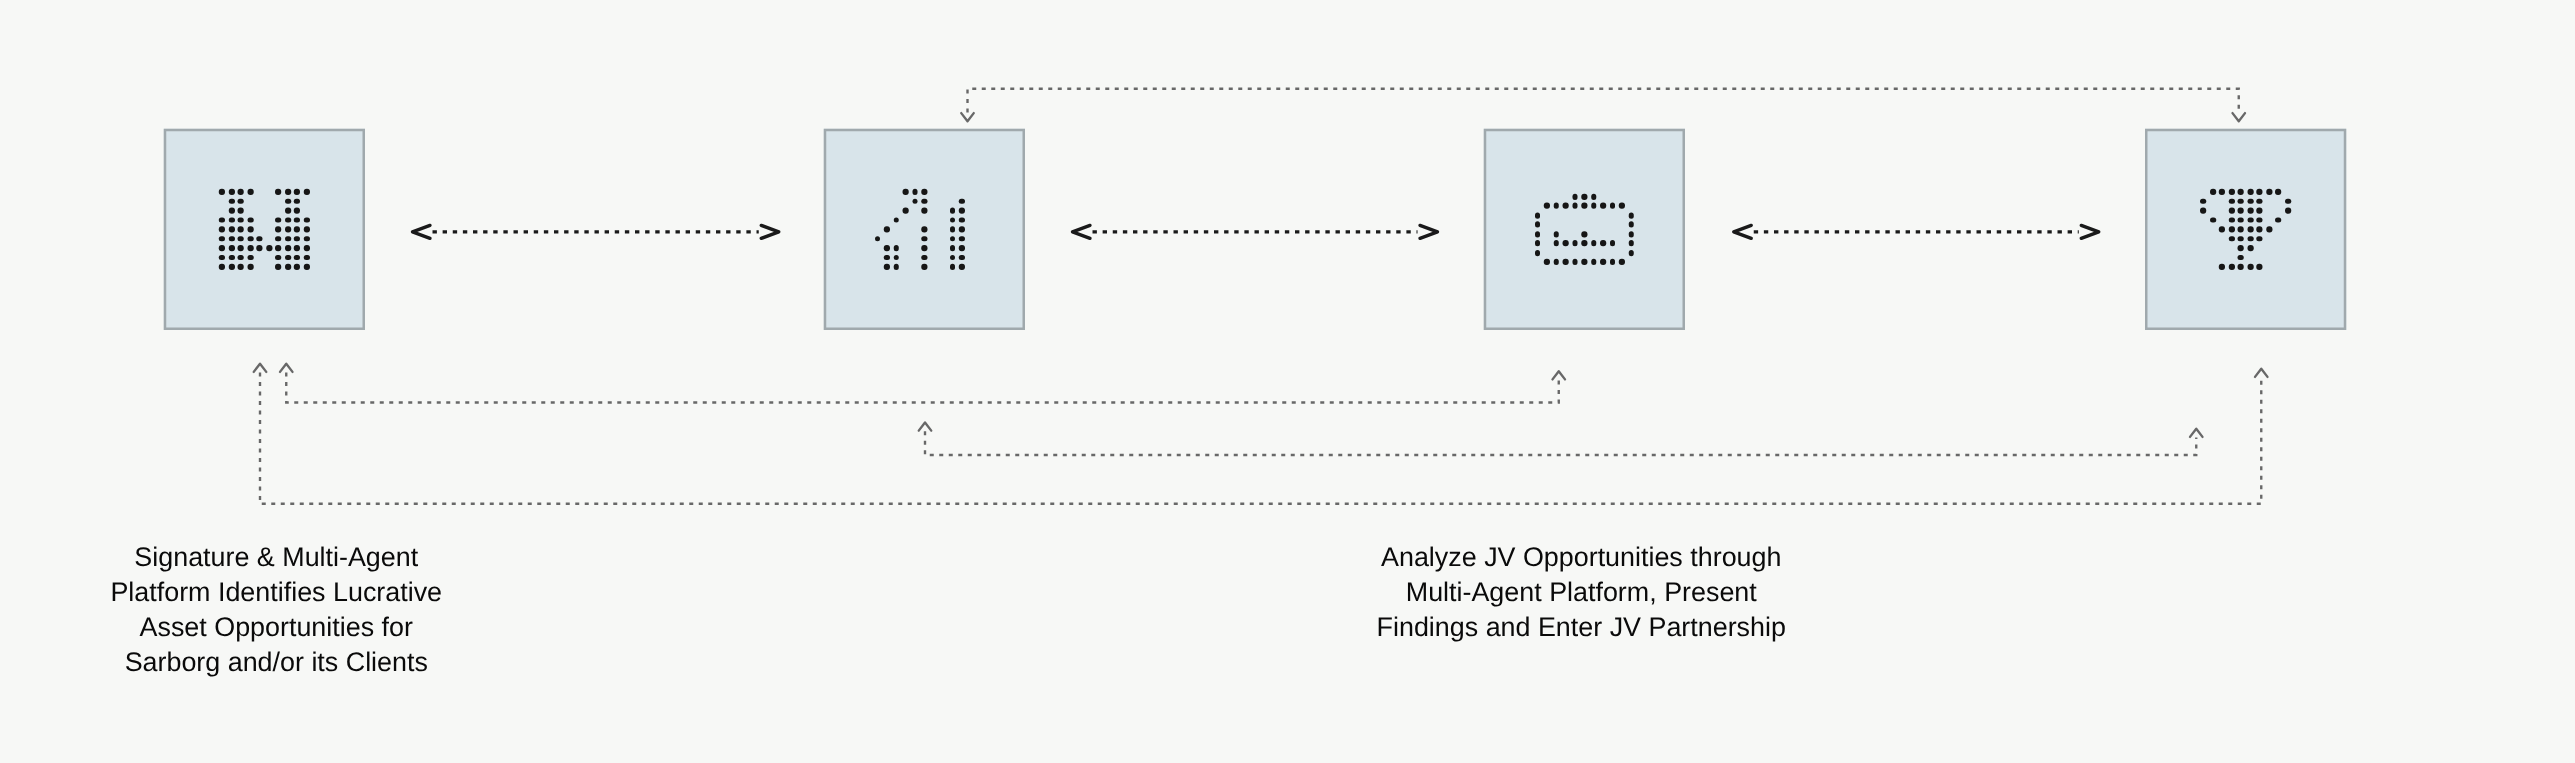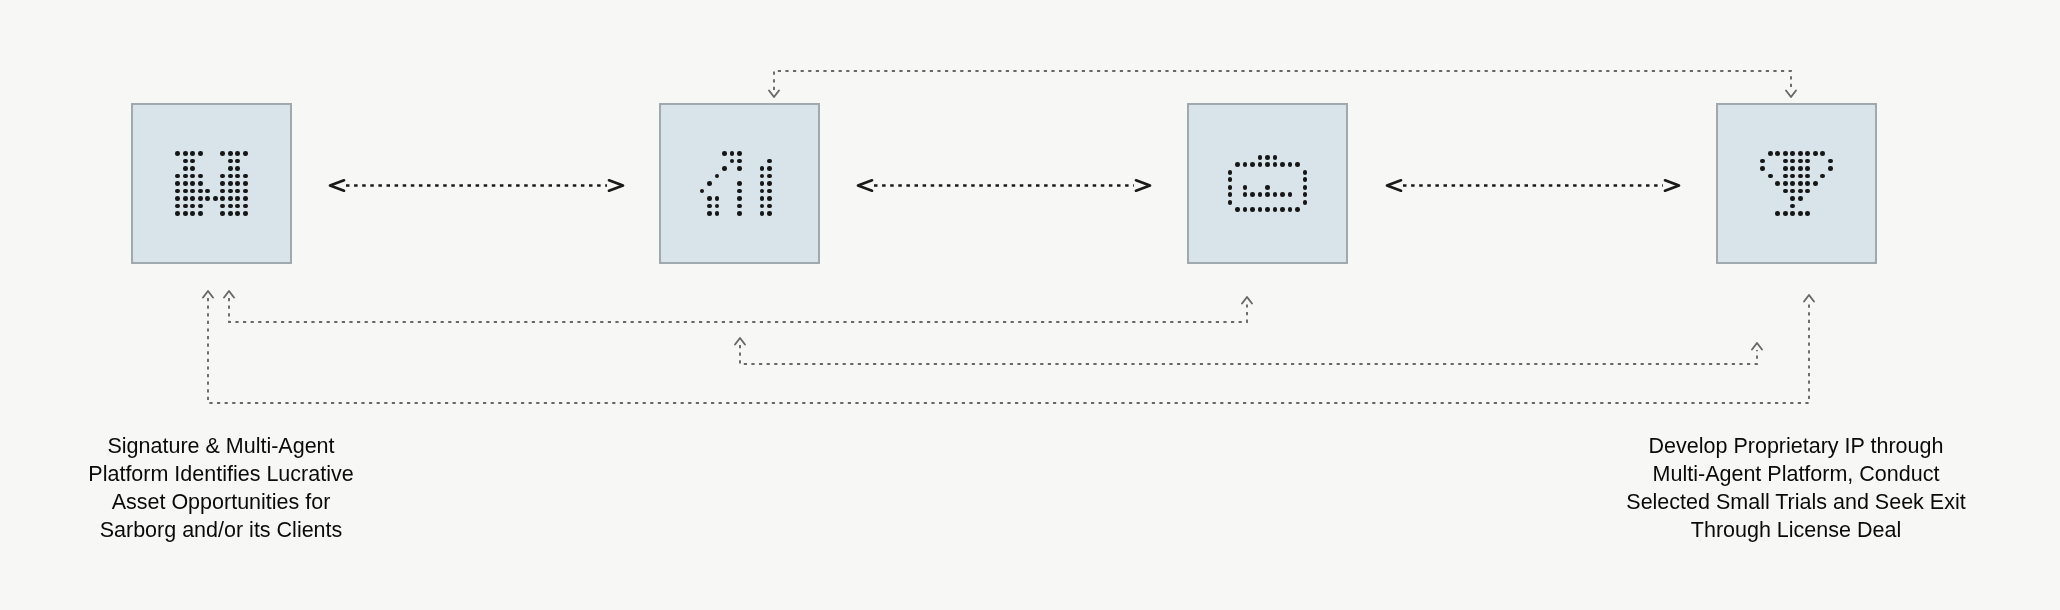--- a/index.html
+++ b/index.html
@@ -909,18 +909,17 @@
           <div class="dot-cell"></div>
           <div class="dot-cell"></div>
         </div>
       </div>
   </div>
 
   <div class="step-label" style="left:-9px">Signature &amp; Multi-Agent
 Platform Identifies Lucrative
 Asset Opportunities for
 Sarborg and/or its Clients</div>
-  <div class="step-label" style="left:1566px">Develop Proprietary IP through
-Multi-Agent Platform, Conduct
-Selected Small Trials and Seek Exit
-Through License Deal</div>
+  <div class="step-label" style="left:1035px">Analyze JV Opportunities through
+Multi-Agent Platform, Present
+Findings and Enter JV Partnership</div>
 
 </div>
 
 </body></html>

